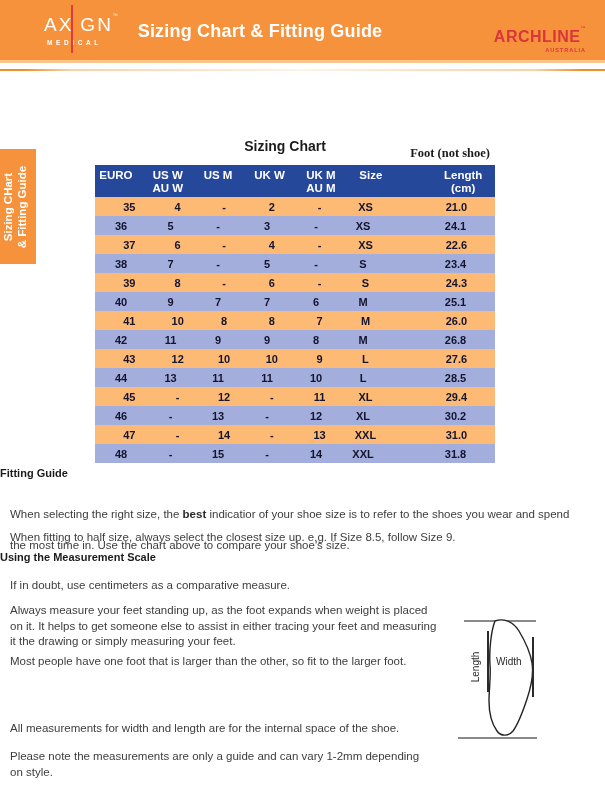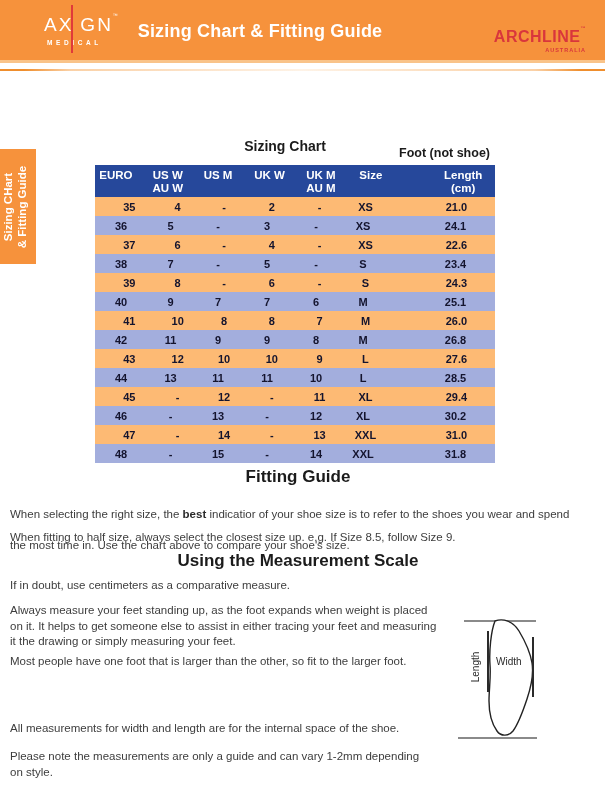--- a/index.html
+++ b/index.html
@@ -38,36 +38,36 @@
   .side-tab { position:absolute; left:0; top:149px; width:36px; height:115px; background:#F6923C; }
   .side-tab-inner {
     position:absolute; left:-39.5px; top:39.5px; width:115px; height:36px;
     transform:rotate(-90deg); text-align:center; color:#fff;
     font-size:11.5px; font-weight:bold; line-height:1.25;
   }
   
   .chart-title { position:absolute; left:85px; top:138px; width:400px; text-align:center;
     font-size:14px; font-weight:bold; color:#1b1b1b; }
   .foot-label { position:absolute; left:340px; top:146px; width:150px; text-align:right;
-    font-size:12.5px; font-weight:bold; color:#1b1b1b; }
+    font-size:12.5px; font-weight:bold; color:#1b1b1b;font-family:Liberation Serif, serif; }
   .table { position:absolute; left:95px; top:165px; width:400px; }
   .thead { display:flex; background:#26489B; height:32px;gap:12px; }
   .th { color:#fff; font-size:11.5px; font-weight:bold; text-align:center;
     padding-top:4px; line-height:1.15; }
   .trow { display:flex; height:19px; align-items:center; }
   .trow.dark { background:#fdba74;padding-left:9px; }
   .trow.light { background:#A3AEDD; }
   .td { font-size:11px; font-weight:bold; color:#14142e; text-align:center; }
   .c0 { width:52px; } .c1 { width:47px; } .c2 { width:48px; }
   .c3 { width:50px; } .c4 { width:48px; } .c5 { width:46px; }
   .c6 { width:109px; padding-left:30px; }
   .th.c6 { padding-left:30px; }
   
-  .section-heading { position:absolute; left:0; width:596px; text-align:center;
-    font-size:17px; font-weight:bold; color:#1b1b1b; }
+  .section-heading { position:absolute; left:0; width:596px; text-align:left;
+    font-size:11px; font-weight:bold; color:#1b1b1b; }
   .body-text { position:absolute; left:10px; font-size:11.5px; color:#3d3d3d;
     line-height:15.5px; white-space:pre-line; }
   .body-text .line { white-space:nowrap; }
   .bold { font-weight:bold; color:#2b2b2b; }
   
   .foot-diagram { position:absolute; left:452px; top:612px; width:153px; height:140px; }
   .h-line { position:absolute; height:2px; background:#8a8a8a; }
   .v-line { position:absolute; width:1.5px; background:#2a2a2a; }
   .diagram-label { position:absolute; font-size:10px; color:#2a2a2a; }
   .length-label { left:0px; top:48px; width:50px; height:14px; text-align:center;

